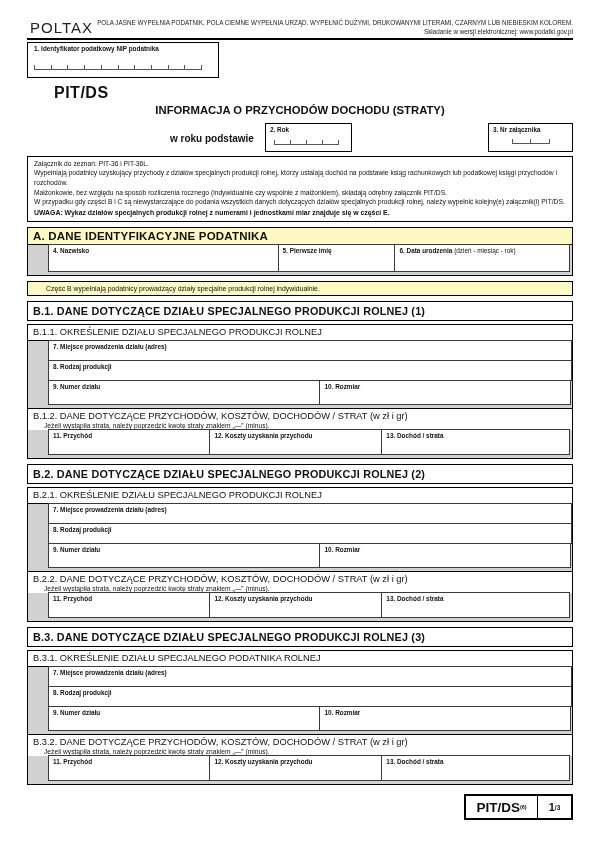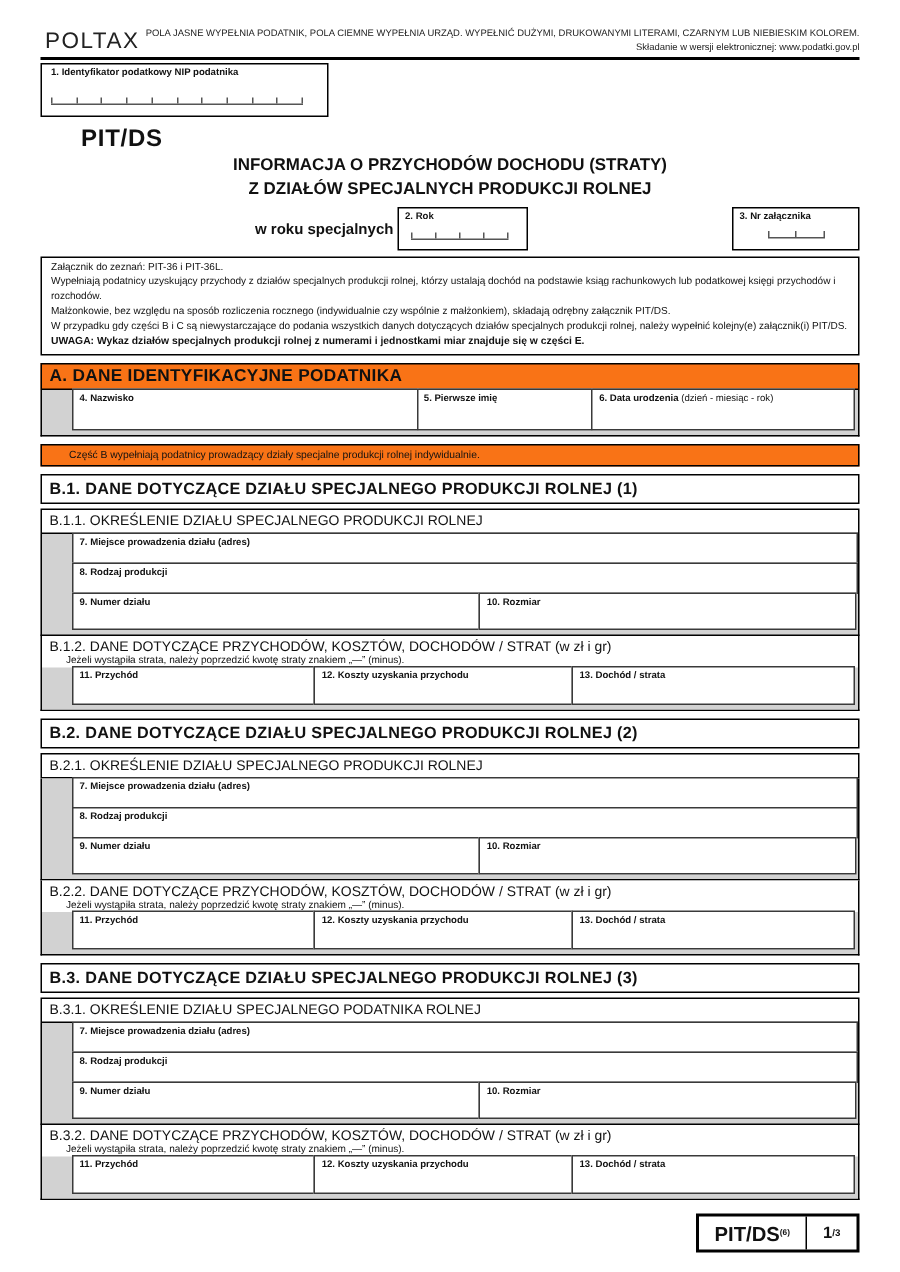--- a/index.html
+++ b/index.html
@@ -39,21 +39,21 @@
   .yearbox .comb { margin:7px 12px 0 8px; }
   .attachbox { position:absolute; right:0; top:1px; width:85px; height:29px; }
   .attachbox .comb { margin:6px auto 0 auto; width:38px; }
 
   
   .instructions { margin-top:3px; border:1.5px solid #000; padding:2px 6px 3px 6px;
                   font-size:6.7px; line-height:1.45; }
   .instructions .note { font-weight:bold; font-size:6.9px; margin-top:1px; }
 
   
-  .sechead { border:1.2px solid #000; background:#f97316; padding:2px 5px; margin-top:5px; }
+  .sechead { border:1.2px solid #000; background:#fef9c3; padding:2px 5px; margin-top:5px; }
   .sechead .st { font-size:11.5px; font-weight:bold; letter-spacing:0.2px; }
   .sechead .ss { font-size:6.9px; padding:1px 0 1px 13px; }
 
   .greyarea { border:1.2px solid #000; border-top:none; background:#d2d2d2; padding:0 0 3px 20px; }
   .greyarea .frow { display:flex; }
   .ffield { background:#fff; border:1px solid #3a3a3a; margin-top:-1px; margin-left:-1px; }
   .ffield:first-child { margin-left:0; }
 
   
   .fa-naz { width:44%; height:28px; }
@@ -110,25 +110,24 @@
         <i></i>
         <i></i>
         <i></i>
         <i></i>
     </div>
   </div>
 
   <div class="formcode">PIT/DS</div>
   <div class="maintitle">
     <div>INFORMACJA O PRZYCHODÓW DOCHODU (STRATY)</div>
-    <div>Z DZIAŁÓW SPECJALNYCH PRODUKCJI ROLNEJ</div>
   </div>
 
   <div class="periodrow">
-    <span class="periodlabel">w roku specjalnych</span>
+    <span class="periodlabel">w roku podstawie</span>
     <div class="fbox yearbox">
       <div class="flabel">2. Rok</div>
       <div class="comb">
           <i></i>
           <i></i>
           <i></i>
           <i></i>
         </div>
     </div>
     <div class="fbox attachbox">

